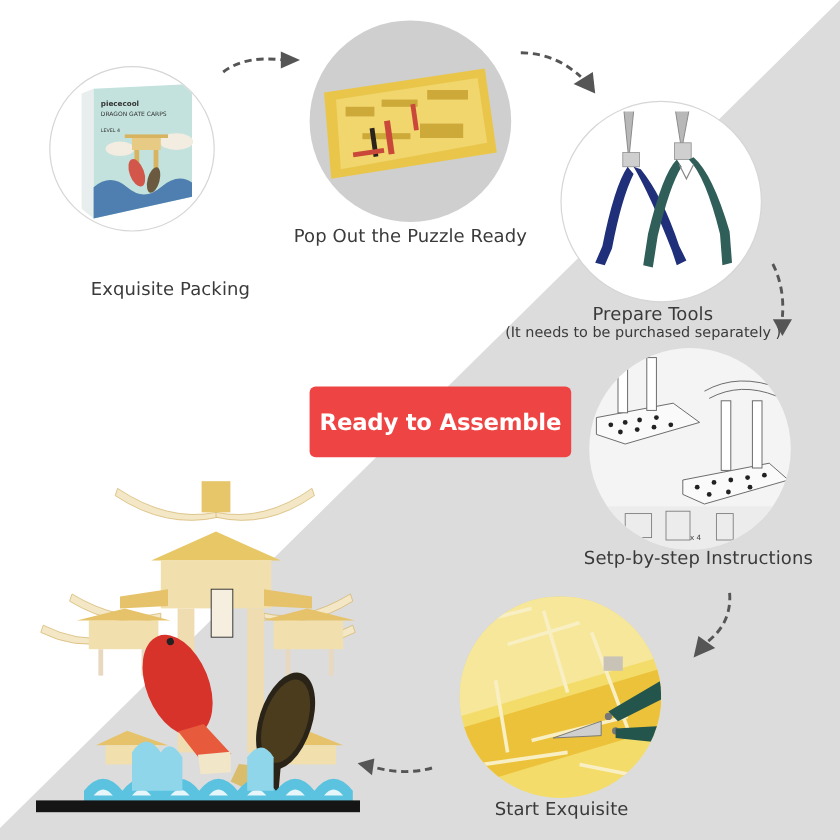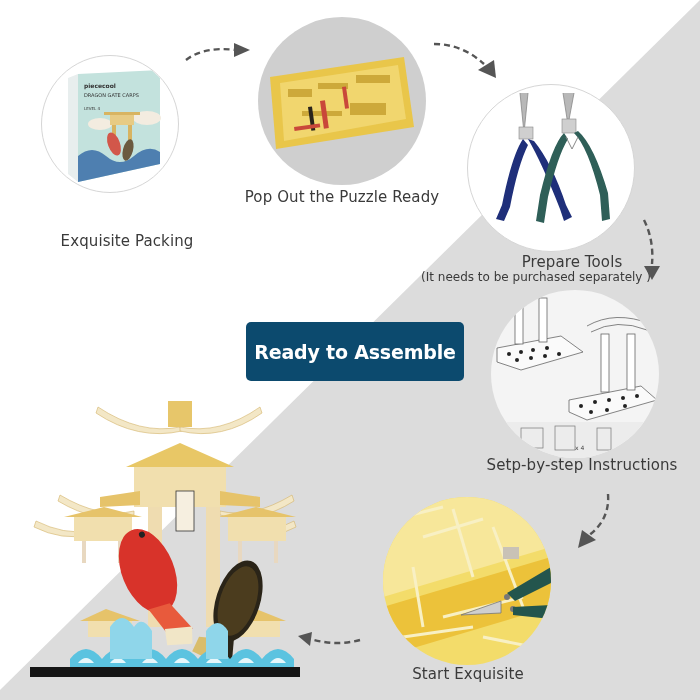--- a/index.html
+++ b/index.html
@@ -8,22 +8,22 @@
   .canvas { position: absolute; left: 0; top: 0; width: 700px; height: 700px; }
   .bg-tri { position: absolute; left: 0; top: 0; width: 700px; height: 700px; }
   .step { position: absolute; }
   .circle { position: absolute; border-radius: 50%; overflow: hidden; }
   .circle.white { background: #ffffff; border: 1px solid #d6d6d6; }
   .circle.gray { background: #cfcfcf; }
   .label { position: absolute; color: #3a3a3a; font-size: 15px; white-space: nowrap; text-align: center; letter-spacing: 0.1px; }
   .sublabel { position: absolute; color: #3a3a3a; font-size: 12px; white-space: nowrap; text-align: center; }
   .arrow { position: absolute; overflow: visible; }
   .ready-btn {
-    position: absolute; left: 246px; top: 322px; width: 218px; height: 59px;
-    background: #0c4a6e; border-radius: 5px; color: #ffffff;
+    position: absolute; left: 258px; top: 322px; width: 218px; height: 59px;
+    background: #ef4444; border-radius: 5px; color: #ffffff;
     font-weight: bold; font-size: 19px; display: flex; align-items: center; justify-content: center;
     font-family: "DejaVu Sans", sans-serif; letter-spacing: -0.2px;
   }
   svg { display: block; }
 </style>
 </head>
 <body>
 
 <div class="canvas">
 
@@ -49,21 +49,21 @@
 
         <path d="M36,100 Q50,88 64,100 T92,100 T118,96 L118,108 L36,126 Z" fill="#4e7fb0"></path>
 
         <ellipse cx="72" cy="88" rx="6" ry="12" fill="#d2574a" transform="rotate(-20 72 88)"></ellipse>
         <ellipse cx="86" cy="94" rx="5" ry="11" fill="#6b5a40" transform="rotate(15 86 94)"></ellipse>
         <text x="42" y="32" font-size="6" fill="#333" font-family="DejaVu Sans, sans-serif" font-weight="bold">piececool</text>
         <text x="42" y="41" font-size="5" fill="#333" font-family="DejaVu Sans, sans-serif">DRAGON GATE CARPS</text>
         <text x="42" y="54" font-size="4" fill="#333" font-family="DejaVu Sans, sans-serif">LEVEL 4</text>
       </svg>
     </div>
-    <div class="label" style="left:41px;top:232px;width:172px;">Exquisite Packing</div>
+    <div class="label" style="left:56px;top:232px;width:172px;">Exquisite Packing</div>
   </div>
 
   <svg class="arrow" style="left:182px;top:36px;" width="72" height="30" viewBox="0 0 72 30">
     <path d="M4,24 Q22,10 54,14" stroke="#555" stroke-width="2.4" fill="none" stroke-dasharray="6,4"></path>
     <polygon points="52,7 68,14 52,21" fill="#555"></polygon>
   </svg>
 
   <div class="step">
     <div class="circle gray" style="left:258px;top:17px;width:168px;height:168px;">
       <svg width="168" height="168" viewBox="0 0 168 168">
@@ -99,21 +99,21 @@
         <path d="M55,54 Q44,70 34,120 L28,134 L36,136 L42,122 Q50,80 60,60 Z" fill="#1f2f7a"></path>
         <path d="M60,54 Q74,78 92,124 L96,136 L104,132 L98,120 Q84,78 66,56 Z" fill="#1f2f7a"></path>
 
         <path d="M95,8 L100,40 L106,8" fill="#b8b8b8" stroke="#888" stroke-width="0.8"></path>
         <rect x="94" y="34" width="14" height="14" fill="#cfcfcf" stroke="#888" stroke-width="0.6"></rect>
         <path d="M96,48 Q84,60 72,110 L68,136 L76,138 L80,112 Q90,70 100,54 Z" fill="#2f5f58"></path>
         <path d="M106,48 Q120,62 132,110 L134,136 L142,134 L140,108 Q126,60 110,46 Z" fill="#2f5f58"></path>
         <path d="M98,52 L104,64 L110,52" stroke="#888" stroke-width="1" fill="none"></path>
       </svg>
     </div>
-    <div class="label" style="left:504px;top:253px;width:136px;">Prepare Tools</div>
+    <div class="label" style="left:476px;top:253px;width:136px;">Prepare Tools</div>
     <div class="sublabel" style="left:418px;top:270px;width:236px;">(It needs to be purchased separately  )</div>
   </div>
 
   <svg class="arrow" style="left:640px;top:216px;" width="24" height="68" viewBox="0 0 24 68">
     <path d="M4,4 Q14,24 12,48" stroke="#555" stroke-width="2.4" fill="none" stroke-dasharray="6,4"></path>
     <polygon points="4,50 20,50 12,64" fill="#555"></polygon>
   </svg>
 
   <div class="step">
     <div class="circle" style="left:491px;top:290px;width:168px;height:168px;background:#f4f4f4;">

